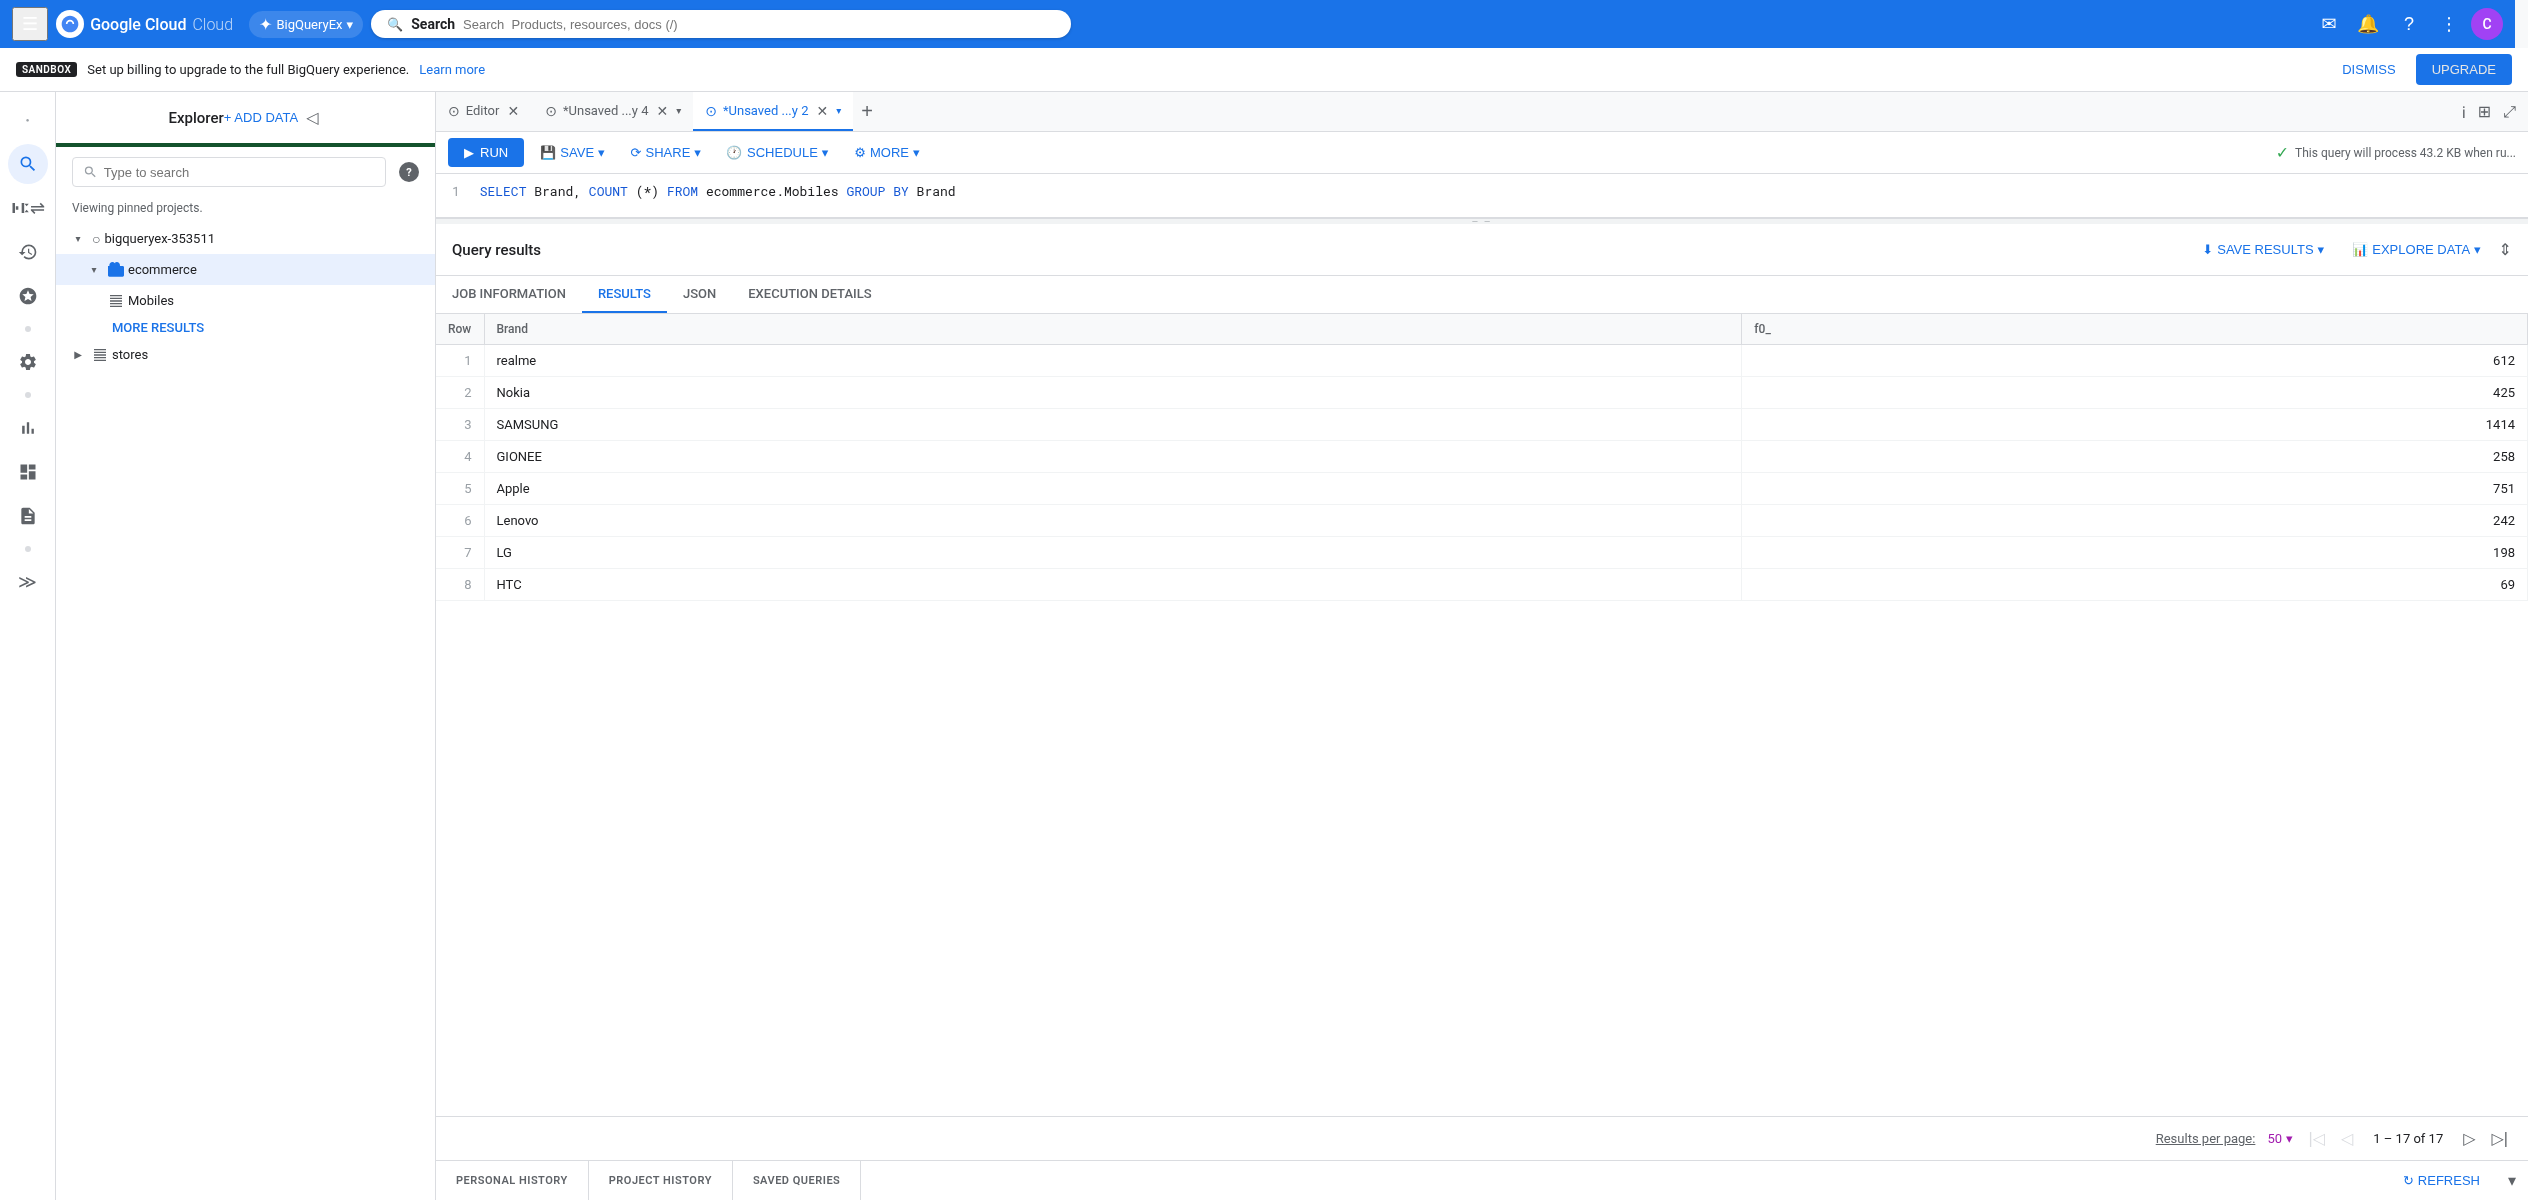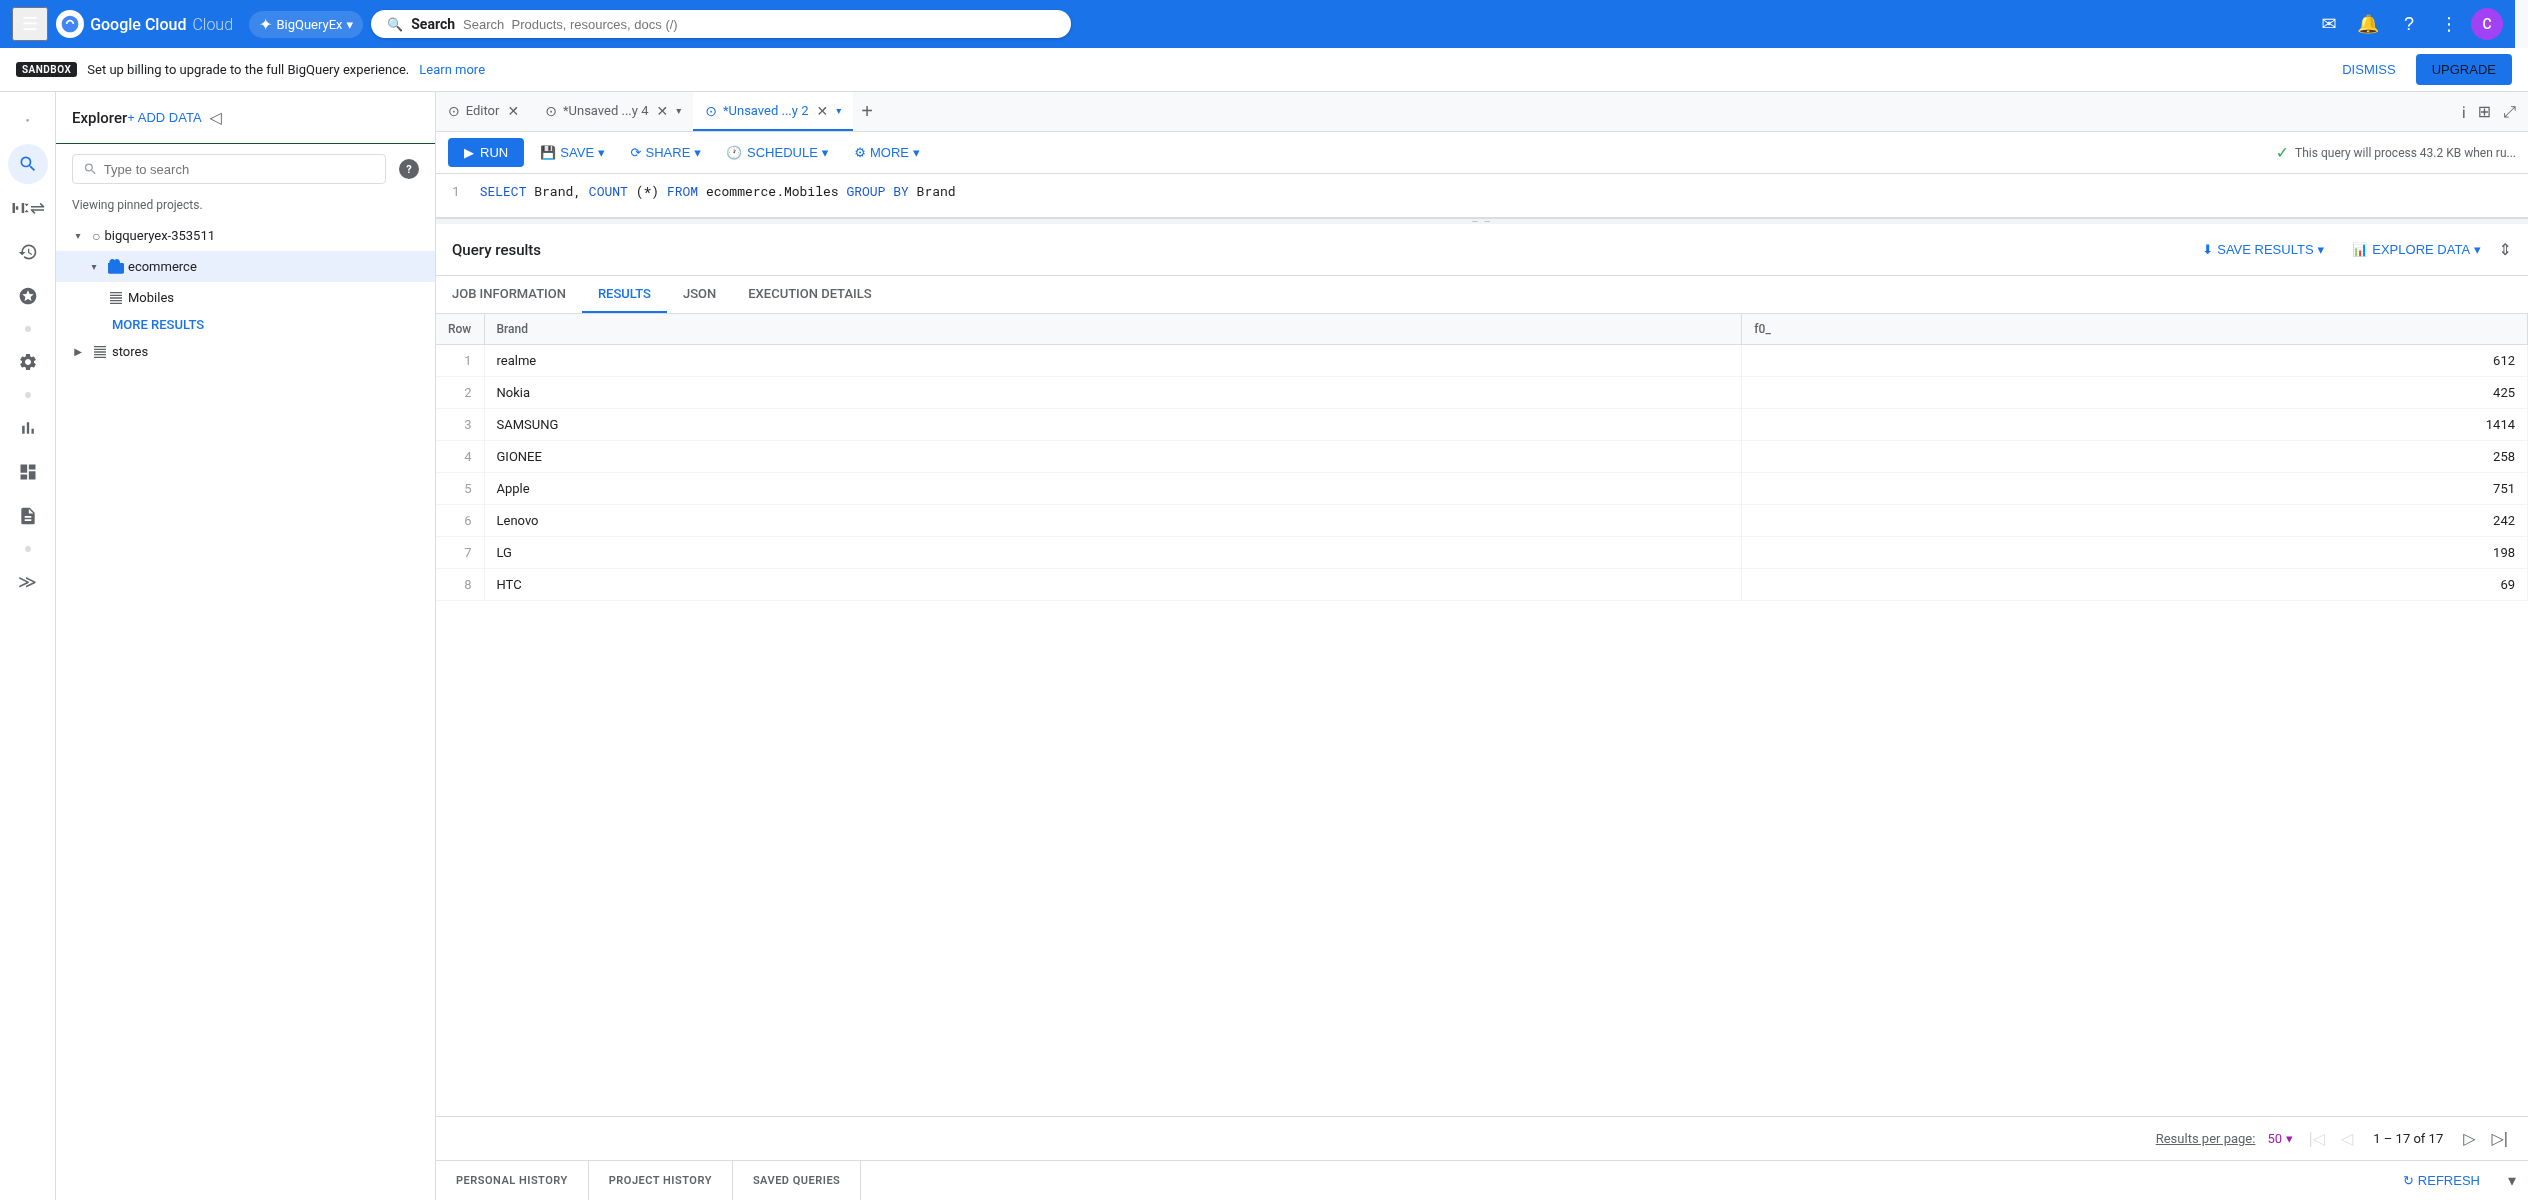--- a/index.html
+++ b/index.html
@@ -45,21 +45,21 @@
       height: 44px; z-index: 99; gap: 10px;
     }
     .sandbox-badge {
       background: #202124; color: white; font-size: 10px; font-weight: 600;
       padding: 2px 6px; border-radius: 3px; letter-spacing: 0.5px;
     }
     .sandbox-text { font-size: 13px; color: #202124; }
     .sandbox-link { color: #1a73e8; text-decoration: none; }
     .sandbox-actions { margin-left: auto; display: flex; gap: 8px; }
     .dismiss-btn { background: none; border: none; color: #1a73e8; font-size: 13px; font-weight: 500; cursor: pointer; padding: 8px 12px; }
-    .upgrade-btn { background: #1a73e8; color: #0f172a; border: none; border-radius: 4px; font-size: 13px; font-weight: 500; cursor: pointer; padding: 8px 16px; }
+    .upgrade-btn { background: #1a73e8; color: #e5e5e5; border: none; border-radius: 4px; font-size: 13px; font-weight: 500; cursor: pointer; padding: 8px 16px; }
 
     
     .main-layout {
       display: flex;
       position: fixed;
       top: 92px; left: 0; right: 0; bottom: 0;
     }
 
     
     .icon-sidebar {
@@ -84,23 +84,23 @@
     
     .explorer-panel {
       width: 380px;
       background: white;
       border-right: 1px solid #dadce0;
       display: flex;
       flex-direction: column;
       overflow: hidden;
     }
     .explorer-header {
-      display: flex; align-items: center; justify-content: flex-start;
+      display: flex; align-items: center; justify-content: center;
       padding: 12px 16px;
-      border-bottom: 1px solid #14532d;
+      border-bottom: 4px solid #14532d;
     }
     .explorer-title { font-size: 15px; font-weight: 500; }
     .add-data-btn {
       display: flex; align-items: center; gap: 4px;
       color: #1a73e8; background: none; border: none; cursor: pointer;
       font-size: 13px; font-weight: 500;
     }
     .collapse-btn { background: none; border: none; cursor: pointer; color: #5f6368; font-size: 16px; padding: 4px; }
     .search-row { padding: 10px 16px; display: flex; align-items: center; gap: 13px; }
     .explorer-search {

